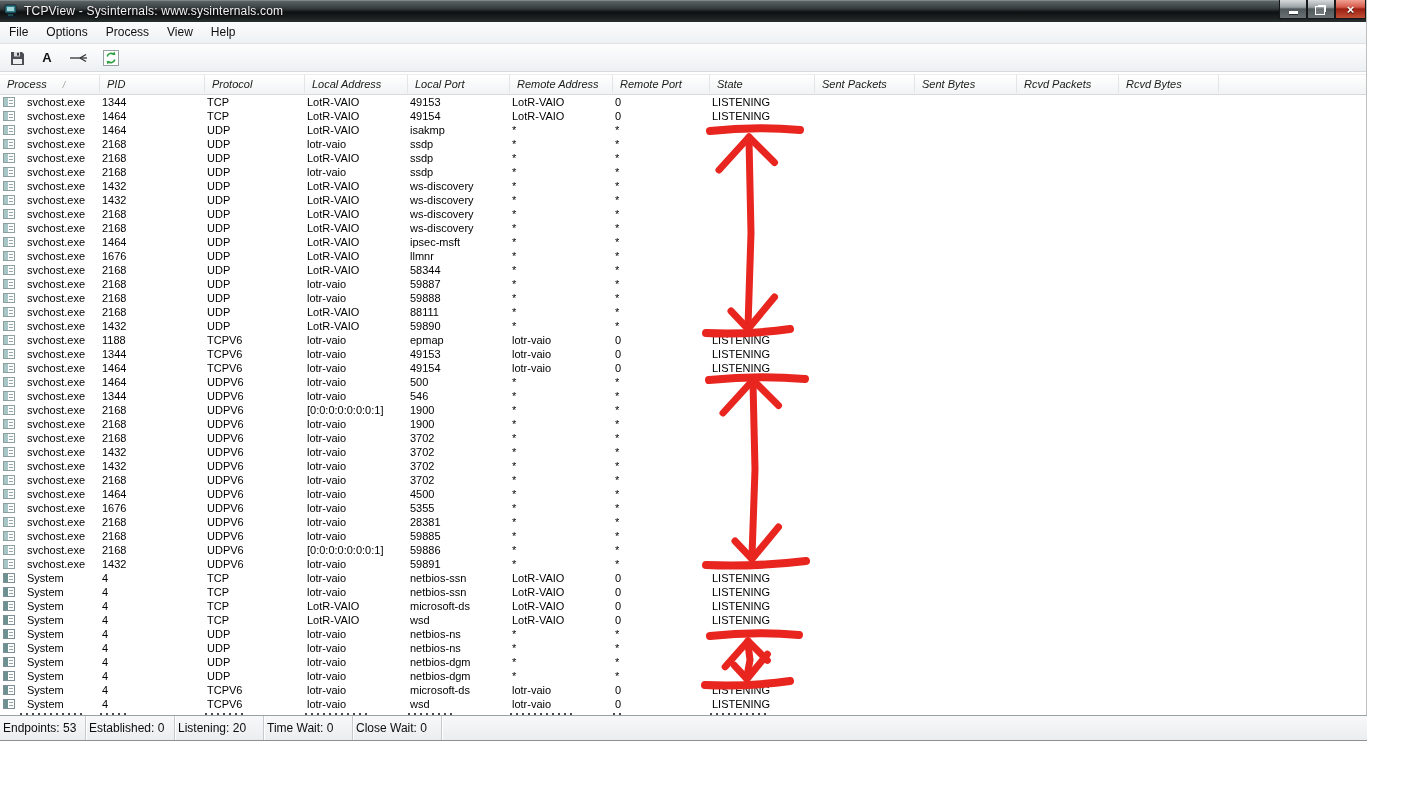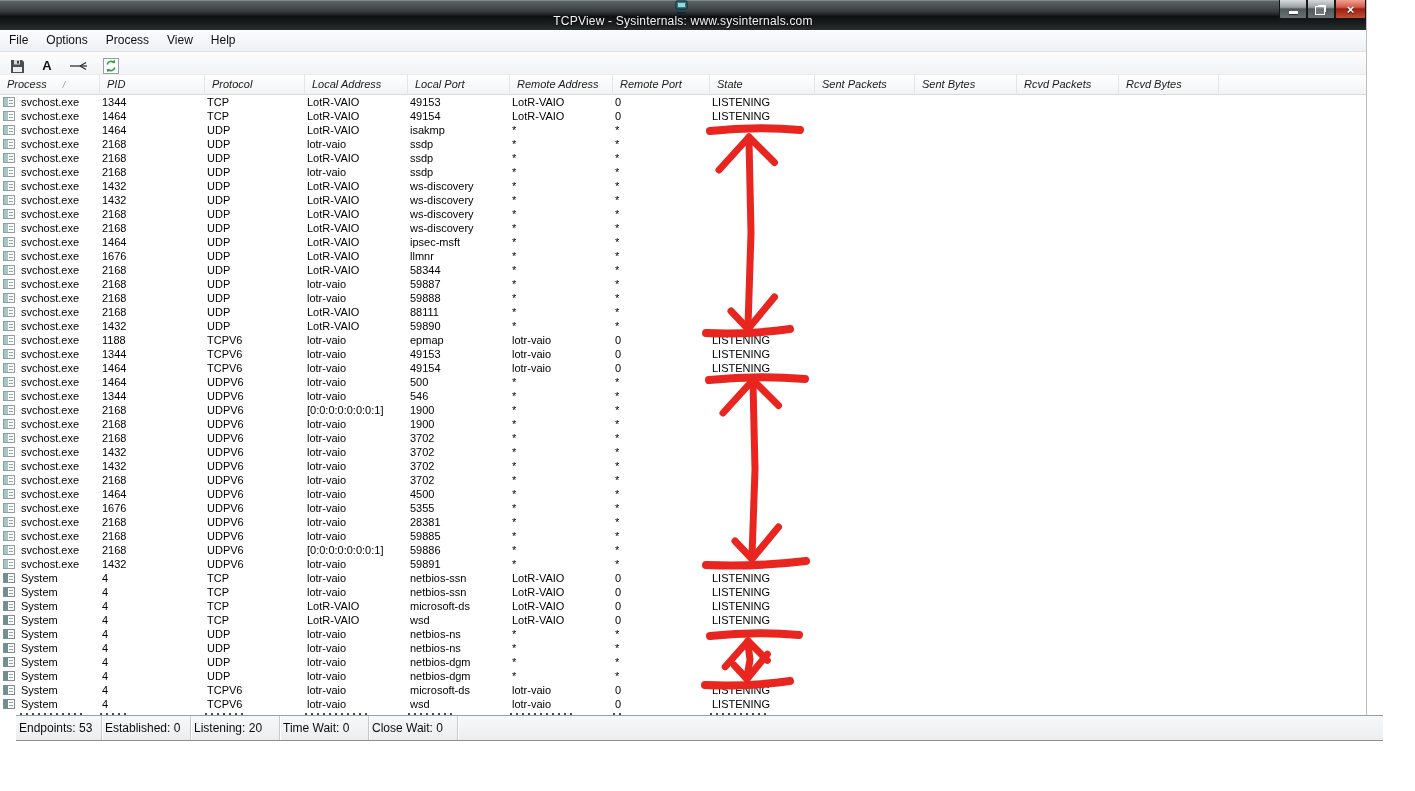--- a/index.html
+++ b/index.html
@@ -3,23 +3,23 @@
 <meta charset="utf-8">
 <style>
   html,body{margin:0;padding:0;}
   body{
     width:1415px;height:791px;background:#ffffff;position:relative;overflow:hidden;
     font-family:"Liberation Sans",sans-serif;-webkit-font-smoothing:none;
   }
   .window{position:absolute;left:0;top:0;width:1367px;height:741px;background:#fff;
     border-right:1px solid #bfbfbf;box-sizing:border-box;}
   
-  .titlebar{height:30px;display:flex;align-items:center;position:relative;
+  .titlebar{height:22px;display:flex;align-items:center;position:relative;
     background:linear-gradient(to bottom,#60686a 0%,#373d3f 38%,#0e1112 55%,#1c2021 82%,#2a2f30 100%);
-    box-shadow:inset 0 1px 0 rgba(255,255,255,.22);flex-direction:column;}
+    box-shadow:inset 0 1px 0 rgba(255,255,255,.22);}
   .title-icon{margin:0 5px 0 4px;flex:0 0 auto;display:block;}
   .title-text{color:#f2f2f2;font-size:12px;letter-spacing:.2px;text-shadow:0 1px 2px #000;white-space:nowrap;}
   .caption-group{position:absolute;right:0;top:0;display:flex;height:19px;}
   .cap-btn{width:28px;height:19px;box-sizing:border-box;border:1px solid #151718;border-top:none;
     background:linear-gradient(#d7dadc 0%,#9aa1a5 40%,#51585c 50%,#6a7175 100%);
     display:flex;align-items:center;justify-content:center;color:#fff;font-size:11px;line-height:1;
     border-radius:0 0 2px 2px;}
   .cap-btn.close{width:31px;background:linear-gradient(#f0a092 0%,#d4594a 40%,#9c2012 50%,#c04f36 100%);}
   .glyph-min{display:block;width:9px;height:3px;background:#fff;margin-top:6px;box-shadow:0 1px 1px rgba(0,0,0,.6);}
   .glyph-restore{display:block;width:8px;height:7px;border:1px solid #fff;background:rgba(255,255,255,.15);
@@ -37,38 +37,38 @@
   
   .listview{position:absolute;top:74px;left:0;width:1366px;}
   .lv-header{display:flex;height:19px;background:linear-gradient(#ffffff,#f1f3f4);
     border-top:1px solid #ececec;border-bottom:1px solid #d9d9d9;font-size:11px;color:#1a1a1a;}
   .hcell{box-sizing:border-box;border-right:1px solid #e3e6e8;padding:3px 0 0 7px;height:18px;
     white-space:nowrap;overflow:hidden;font-style:italic;}
   .sort-mark{color:#9a9a9a;font-size:9px;margin-left:16px;}
   .lv-body{background:#fff;}
   .lv-row{display:flex;height:14px;line-height:14px;font-size:11px;color:#000;}
   .cell{box-sizing:border-box;padding-left:2px;white-space:nowrap;overflow:hidden;}
-  .cell-process{display:flex;align-items:center;gap:6px;padding-left:3px;}
+  .cell-process{display:flex;align-items:center;gap:12px;padding-left:3px;}
   .row-icon{width:12px;height:10px;border:1px solid #8da0a0;background:#fdfdfd;box-sizing:border-box;
     position:relative;flex:0 0 auto;}
   .row-icon::before{content:"";position:absolute;left:0;top:0;bottom:0;width:4px;background:#a9c6c6;}
   .row-icon::after{content:"";position:absolute;left:5px;right:1px;top:2px;height:6px;
     background:repeating-linear-gradient(#98a6a6 0 1px,transparent 1px 3px);}
   .row-icon.system::before{background:#6d9191;}
   .row-icon.system{border-color:#7d8f95;}
   .c0{width:100px}.c1{width:105px}.c2{width:100px}.c3{width:103px}.c4{width:102px}
   .c5{width:103px}.c6{width:97px}.c7{width:105px}.c8{width:100px}.c9{width:102px}
   .c10{width:102px}.c11{width:100px}.cfill{flex:1;border-right:none;}
   .partial-row{position:relative;height:5px;overflow:hidden;background:#fff;}
   .sliver-mark{position:absolute;top:2px;height:3px;
     background:repeating-linear-gradient(90deg,#4a4a4a 0 2px,transparent 2px 6px);}
   
   .statusbar{position:absolute;left:0;bottom:0;width:1367px;height:26px;box-sizing:border-box;
     background:linear-gradient(#f7f8f9,#ebedee);border-top:1px solid #9aa1a5;border-bottom:1px solid #8f8f8f;
-    display:flex;align-items:center;font-size:12px;color:#0d0d0d;margin-left:16px;}
+    display:flex;align-items:center;font-size:12px;color:#0d0d0d;}
   .seg{box-sizing:border-box;width:89px;padding-left:3px;height:100%;display:flex;align-items:center;
     border-right:1px solid #c6cacc;box-shadow:1px 0 0 #ffffff;white-space:nowrap;}
   .seg:first-child{width:86px;}
   
   .annotation-overlay{position:absolute;left:0;top:0;width:1415px;height:791px;pointer-events:none;z-index:9;}
   .annotation-overlay path{fill:none;stroke:var(--annotation-red,#e8251f);stroke-linecap:round;stroke-linejoin:round;}
 </style>
 </head>
 <body>
 

